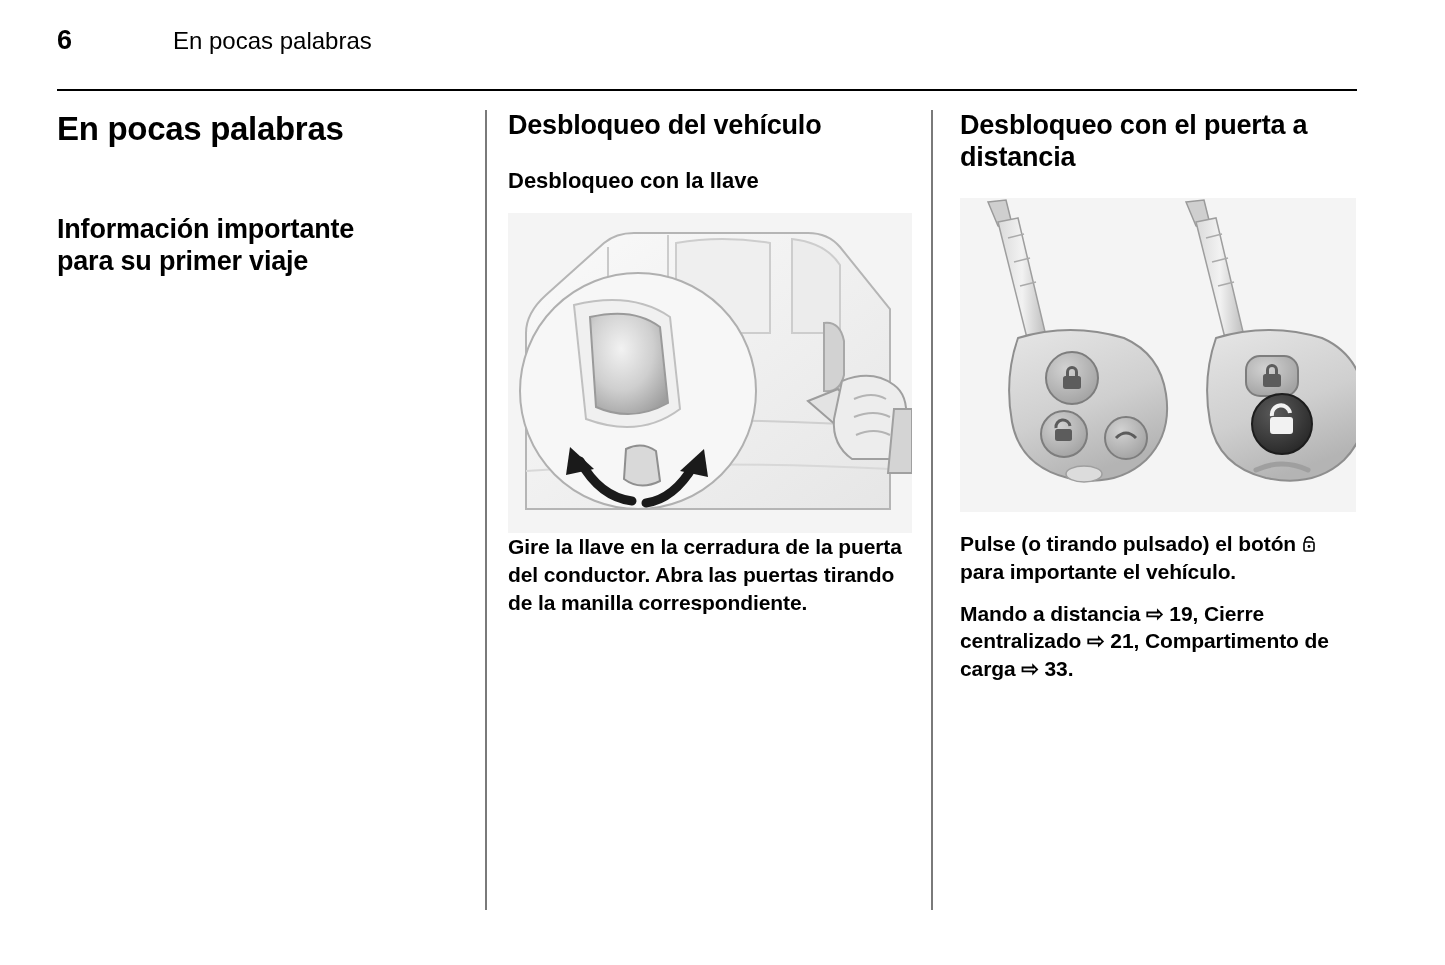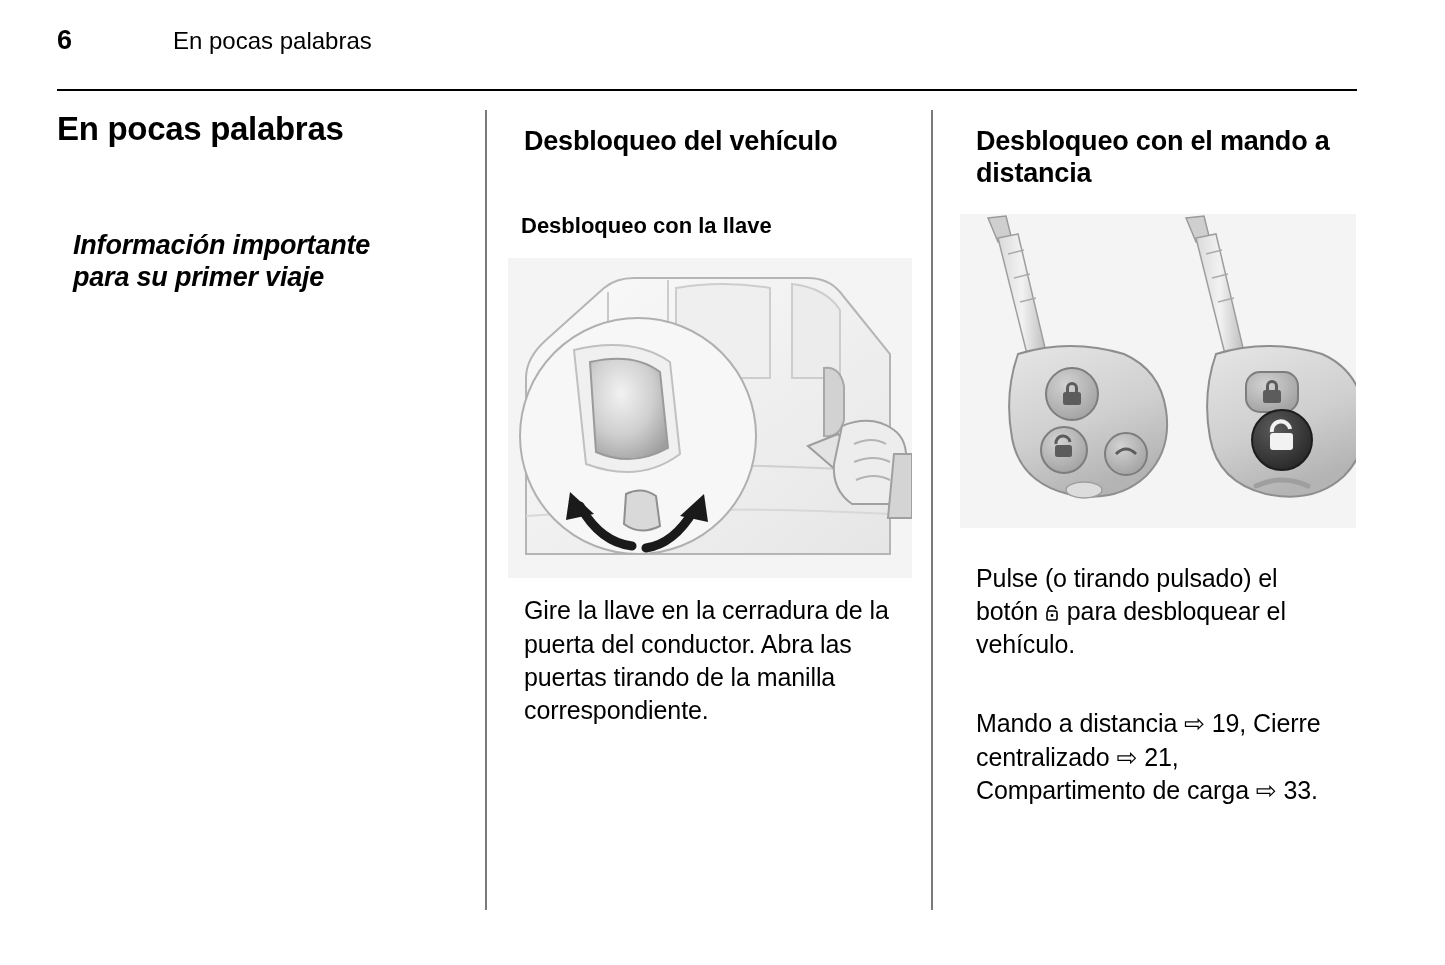--- a/index.html
+++ b/index.html
@@ -69,37 +69,38 @@
 
   
   h1.section-title {
     margin: 0;
     font-size: 33px;
     font-weight: bold;
     line-height: 1.15;
     letter-spacing: -0.3px;
   }
   h2.sub-title {
-    margin: 16px;
+    margin: 0;
     font-size: 27px;
     font-weight: bold;
     line-height: 1.18;
     letter-spacing: -0.2px;
   }
   h3.minor-title {
-    margin: 13px;
+    margin: 0;
     font-size: 22px;
     font-weight: bold;
     line-height: 1.2;
   }
   p.body-text {
-    margin: 16px;
-    font-size: 25px;
+    margin: 0;
+    font-size: 21px;
     line-height: 1.33;
     letter-spacing: -0.1px;
+    font-weight: bold;
   }
   .gap-26 { height: 26px; }
   .gap-18 { height: 18px; }
   .gap-14 { height: 14px; }
   .gap-66 { height: 66px; }
 
   
   .figure {
     background: #f4f4f4;
     position: relative;
@@ -137,21 +138,21 @@
   <div class="header-title">En pocas palabras</div>
   <div class="header-rule"></div>
 </div>
 
 <div class="col-divider divider-1"></div>
 <div class="col-divider divider-2"></div>
 
 <div class="col col-1">
   <h1 class="section-title">En pocas palabras</h1>
   <div class="gap-66"></div>
-  <h2 class="sub-title" style="white-space: pre-line; font-style: italic;">Información importante
+  <h2 class="sub-title" style="white-space: pre-line;">Información importante
 para su primer viaje</h2>
 </div>
 
 <div class="col col-2">
   <h2 class="sub-title">Desbloqueo del vehículo</h2>
   <div class="gap-26"></div>
   <h3 class="minor-title">Desbloqueo con la llave</h3>
 
   <div class="figure fig-door">
     <svg width="404" height="320" viewBox="0 0 404 320" xmlns="http://www.w3.org/2000/svg">
@@ -201,21 +202,21 @@
       <path d="M346 204 Q366 196 382 204" stroke="#b4b4b4" stroke-width="2" fill="none"></path>
       <path d="M348 222 Q366 214 382 222" stroke="#b4b4b4" stroke-width="2" fill="none"></path>
       <path d="M386 196 L404 196 L404 260 L380 260 Z" fill="#d4d4d4" stroke="#a0a0a0" stroke-width="2"></path>
     </svg>
   </div>
 
   <p class="body-text fig-caption">Gire la llave en la cerradura de la puerta del conductor. Abra las puertas tirando de la manilla correspondiente.</p>
 </div>
 
 <div class="col col-3">
-  <h2 class="sub-title">Desbloqueo con el mando a distancia</h2>
+  <h2 class="sub-title">Desbloqueo con el puerta a distancia</h2>
 
   <div class="figure fig-keys">
     <svg width="396" height="314" viewBox="0 0 396 314" xmlns="http://www.w3.org/2000/svg">
       <defs>
         <linearGradient id="gFob" x1="0" y1="0" x2="0.4" y2="1">
           <stop offset="0%" stop-color="#e6e6e6"></stop>
           <stop offset="60%" stop-color="#cfcfcf"></stop>
           <stop offset="100%" stop-color="#b4b4b4"></stop>
         </linearGradient>
         <linearGradient id="gBlade" x1="0" y1="0" x2="1" y2="0">
@@ -283,19 +284,19 @@
 
   <p class="body-text">
     <span>Pulse (o tirando pulsado) el botón</span>
     <span class="inline-key-icon">
       <svg width="15" height="20" viewBox="0 0 15 20" xmlns="http://www.w3.org/2000/svg">
         <path d="M3 8 a4 4 0 0 1 8 -2" fill="none" stroke="#000" stroke-width="1.6"></path>
         <rect x="2" y="8" width="10" height="9" rx="1.5" fill="none" stroke="#000" stroke-width="1.6"></rect>
         <circle cx="7" cy="12.5" r="1.4" fill="#000"></circle>
       </svg>
     </span>
-    <span>para desbloquear el vehículo.</span>
+    <span>para importante el vehículo.</span>
   </p>
 
   <div class="gap-14"></div>
 
   <p class="body-text">Mando a distancia ⇨ 19, Cierre centralizado ⇨ 21, Compartimento de carga ⇨ 33.</p>
 </div>
 
 </body></html>

